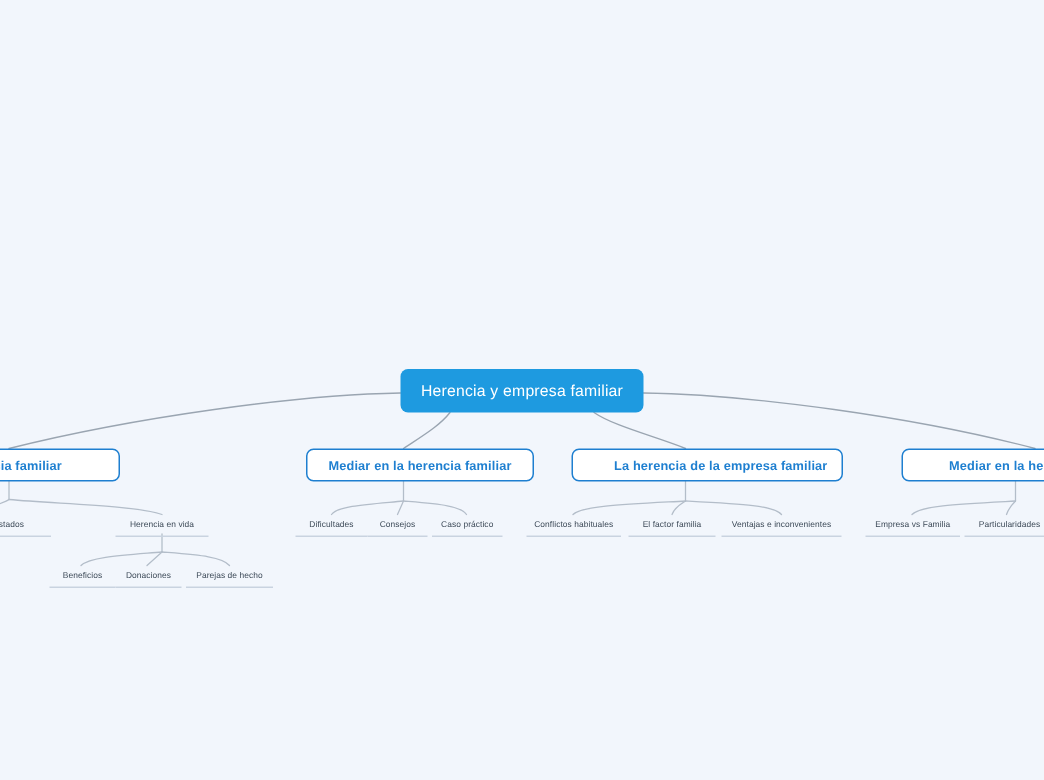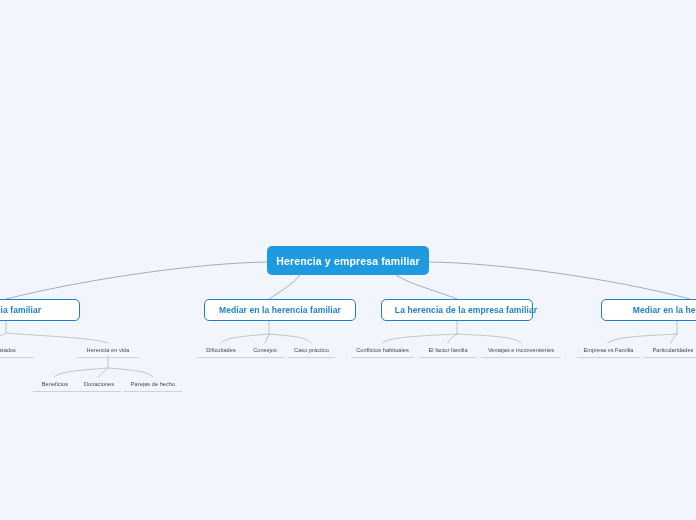--- a/index.html
+++ b/index.html
@@ -43,21 +43,21 @@
     border-radius: 5px;
     display: flex;
     align-items: center;
     justify-content: center;
     box-sizing: border-box;
     z-index: 5;
   }
   .root-node .label {
     color: #ffffff;
     font-size: 10.5px;
-    font-weight: bold;
+    font-weight: normal;
     letter-spacing: 0.15px;
     white-space: nowrap;
   }
 
   
   .branch-node {
     position: absolute;
     top: 299px;
     height: 22px;
     background: #ffffff;
@@ -74,21 +74,21 @@
     font-size: 8.5px;
     font-weight: bold;
     letter-spacing: 0.1px;
     white-space: nowrap;
     padding: 0 9px;
   }
 
   
   #branch-0 { left: -74px;  width: 154px; }
   #branch-1 { left: 204px;  width: 152px; }
-  #branch-2 { left: 381px;  width: 152px; padding-left: 18px; }
+  #branch-2 { left: 381px;  width: 181px; padding-left: 18px; }
   #branch-3 { left: 601px;  width: 152px; }
 
   
   .leaf-node {
     position: absolute;
     height: 13px;
     display: flex;
     align-items: flex-start;
     justify-content: center;
     border-bottom: 1px solid #c9d3e0;

